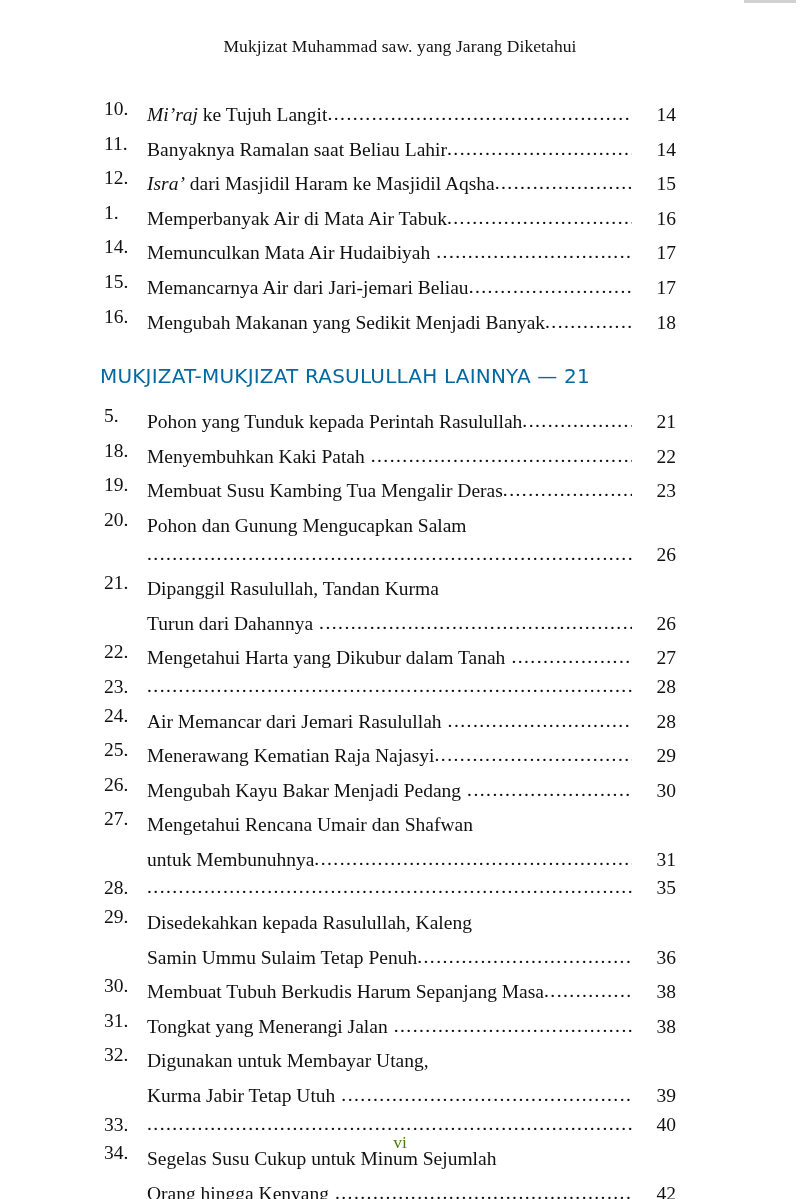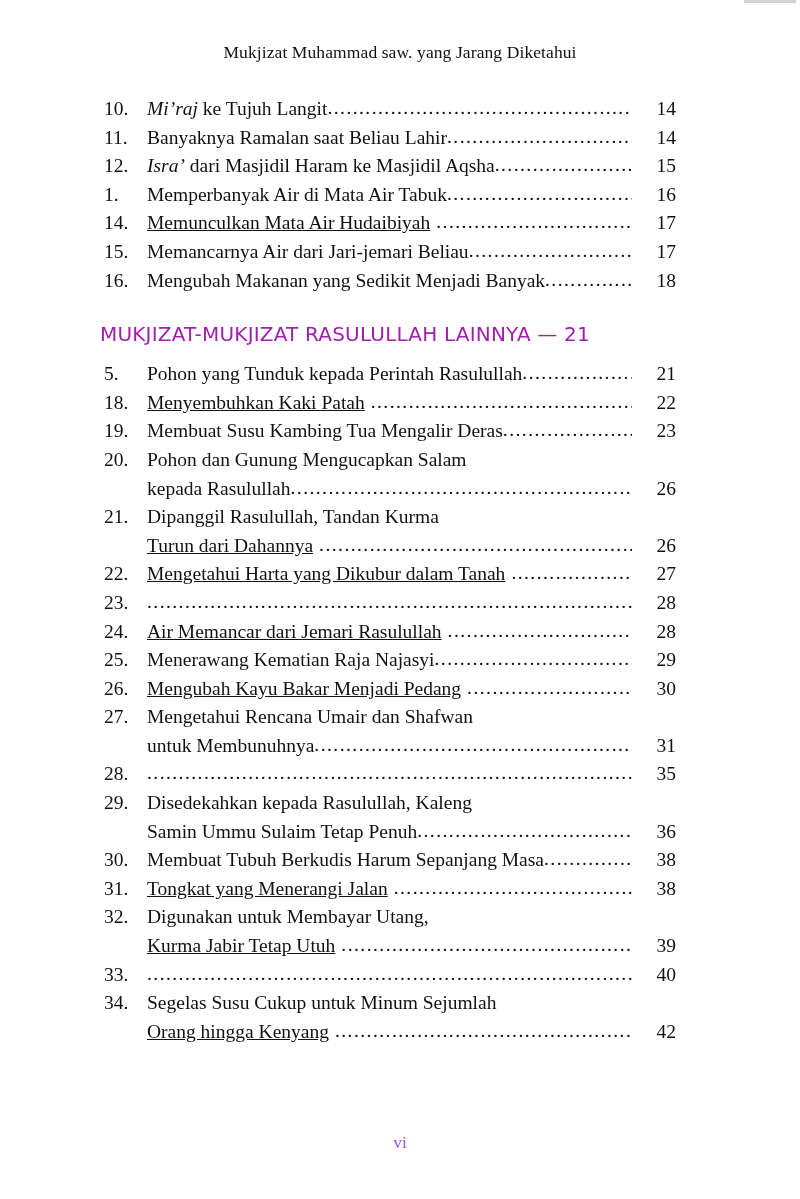--- a/index.html
+++ b/index.html
@@ -28,21 +28,21 @@
     top: 0;
     left: 744px;
     width: 52px;
     height: 3px;
     background: #c9c9c9;
     opacity: .85;
   }
 
   .running-head {
     position: absolute;
-    top: 42px;
+    top: 36px;
     left: 0;
     right: 0;
     text-align: center;
     font-size: 17.5px;
     letter-spacing: .1px;
     color: #121212;
   }
 
   .content {
     position: absolute;
@@ -71,20 +71,21 @@
     min-width: 0;
   }
   .toc-line {
     display: flex;
     align-items: baseline;
     width: 100%;
   }
   .toc-title {
     white-space: pre;
     flex: 0 0 auto;
+    margin-top: 6px;
   }
   .toc-title .it {
     font-style: italic;
   }
   .leader {
     flex: 1 1 auto;
     overflow: hidden;
     white-space: nowrap;
     margin: 0 1px 0 0;
     color: #111111;
@@ -100,44 +101,43 @@
     flex: 0 0 auto;
     text-align: right;
     min-width: 24px;
     padding-left: 3px;
     white-space: nowrap;
     margin-left: 16px;
   }
   
   .toc-title.gap {
     padding-right: 6px;
-    text-decoration: underline;
   }
 
   
   .section-heading {
     font-family: "DejaVu Sans", "Liberation Sans", sans-serif;
     font-size: 20px;
     font-weight: 400;
     letter-spacing: .2px;
-    color: #a21caf;
+    color: #0369a1;
     margin-left: -4px;
     padding-top: 27px;
     padding-bottom: 14px;
     white-space: pre;
   }
 
   .folio {
     position: absolute;
     bottom: 46px;
     left: 0;
     right: 0;
     text-align: center;
     font-size: 17.5px;
-    color: #8b5cf6;
+    color: #4d7c0f;
   }
 </style>
 </head>
 <body>
 
 <div class="page">
 
   <div class="scan-artifact"></div>
 
   <div class="running-head">Mukjizat Muhammad saw. yang Jarang Diketahui</div>
@@ -250,21 +250,20 @@
             </div>
           </div>
         </div>
         <div class="toc-entry">
           <div class="toc-num">20.</div>
           <div class="toc-body">
             <div class="toc-line plain">
               <span class="toc-title"><span>Pohon dan Gunung Mengucapkan Salam</span></span>
             </div>
             <div class="toc-line">
-              <span class="toc-title"><span>kepada Rasulullah</span></span>
               <span class="leader"></span>
               <span class="toc-page">26</span>
             </div>
           </div>
         </div>
         <div class="toc-entry">
           <div class="toc-num">21.</div>
           <div class="toc-body">
             <div class="toc-line plain">
               <span class="toc-title"><span>Dipanggil Rasulullah, Tandan Kurma</span></span>

